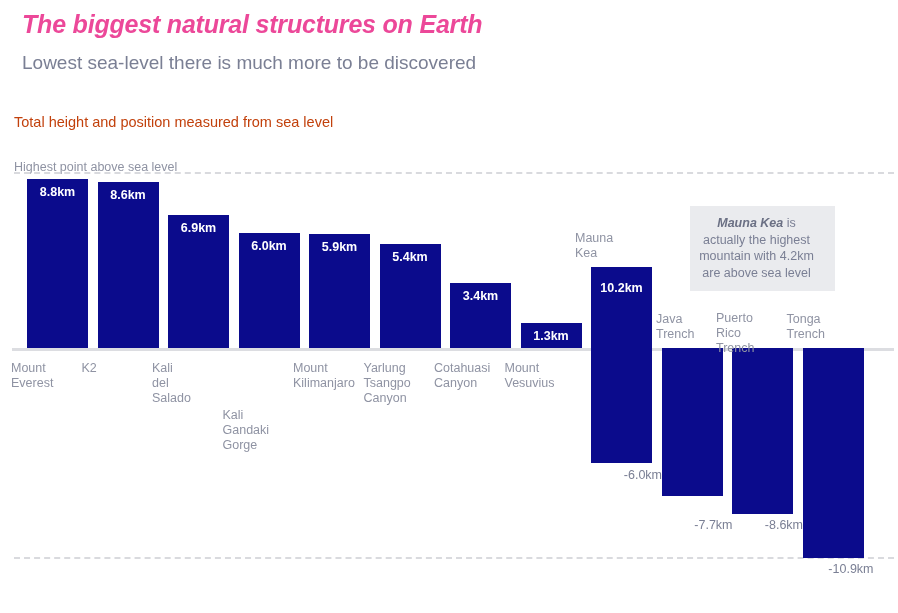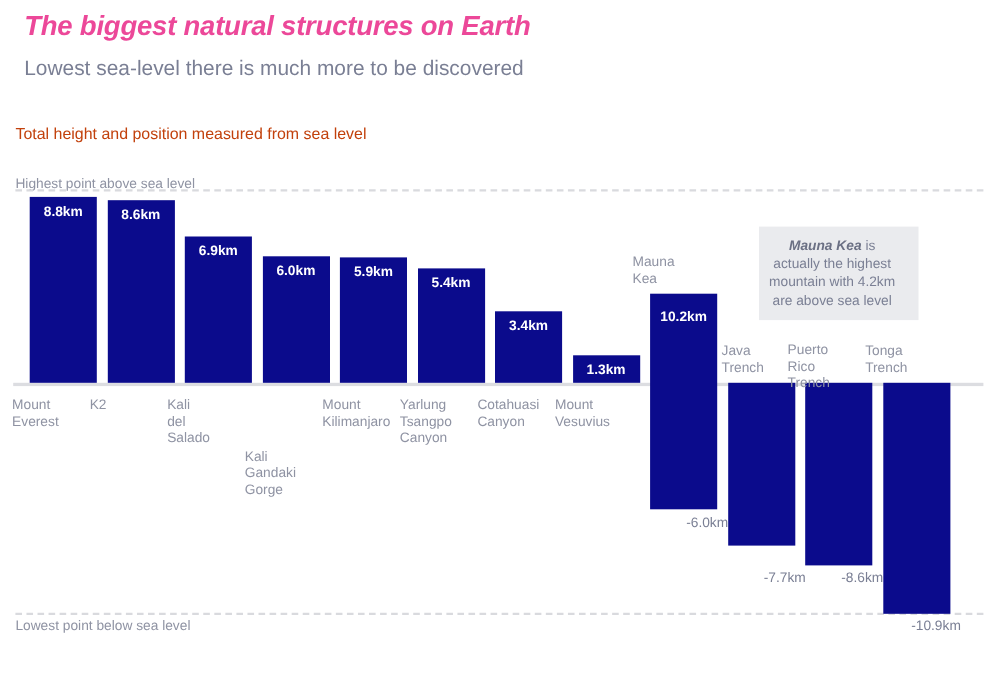--- a/index.html
+++ b/index.html
@@ -131,21 +131,20 @@
   <div id="chart-note">Total height and position measured from sea level</div>
 </div>
 
 <div id="plot">
   <div class="axis-edge-label" id="top-axis-label" style="left:14px; top:160px;">Highest point above sea level</div>
   <div class="gridline-dashed" id="top-gridline" style="top:172px;"></div>
 
   <div class="axis-zero-line" id="zero-line" style="top:348px;"></div>
 
   <div class="gridline-dashed" id="bottom-gridline" style="top:557px;"></div>
-  <div class="axis-edge-label" id="bottom-axis-label" style="left:14px; top:562px;">Lowest point below sea level</div>
 
   <div id="bars-layer">
       <div class="bar" style="left: 27px; top: 178.6px; width: 61px; height: 169.4px;"></div>
       <div class="bar-value-inside" style="left: 17px; width: 81px; top: 184.6px;">8.8km</div>
       <div class="cat-label" style="left: 11px; width: 93px; top: 361px;">Mount
 Everest</div>
       <div class="bar" style="left: 97.5px; top: 182.45px; width: 61px; height: 165.55px;"></div>
       <div class="bar-value-inside" style="left: 87.5px; width: 81px; top: 188.45px;">8.6km</div>
       <div class="cat-label" style="left: 81.5px; width: 93px; top: 361px;">K2</div>
       <div class="bar" style="left: 168px; top: 215.175px; width: 61px; height: 132.825px;"></div>

